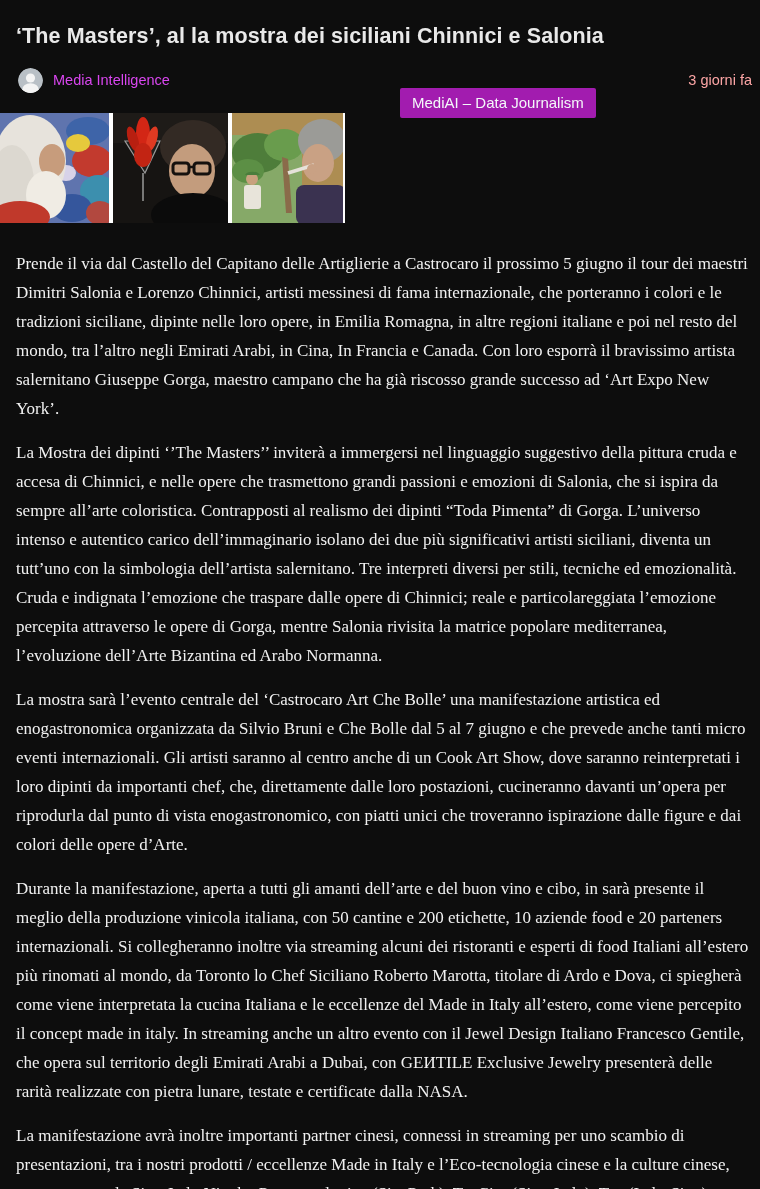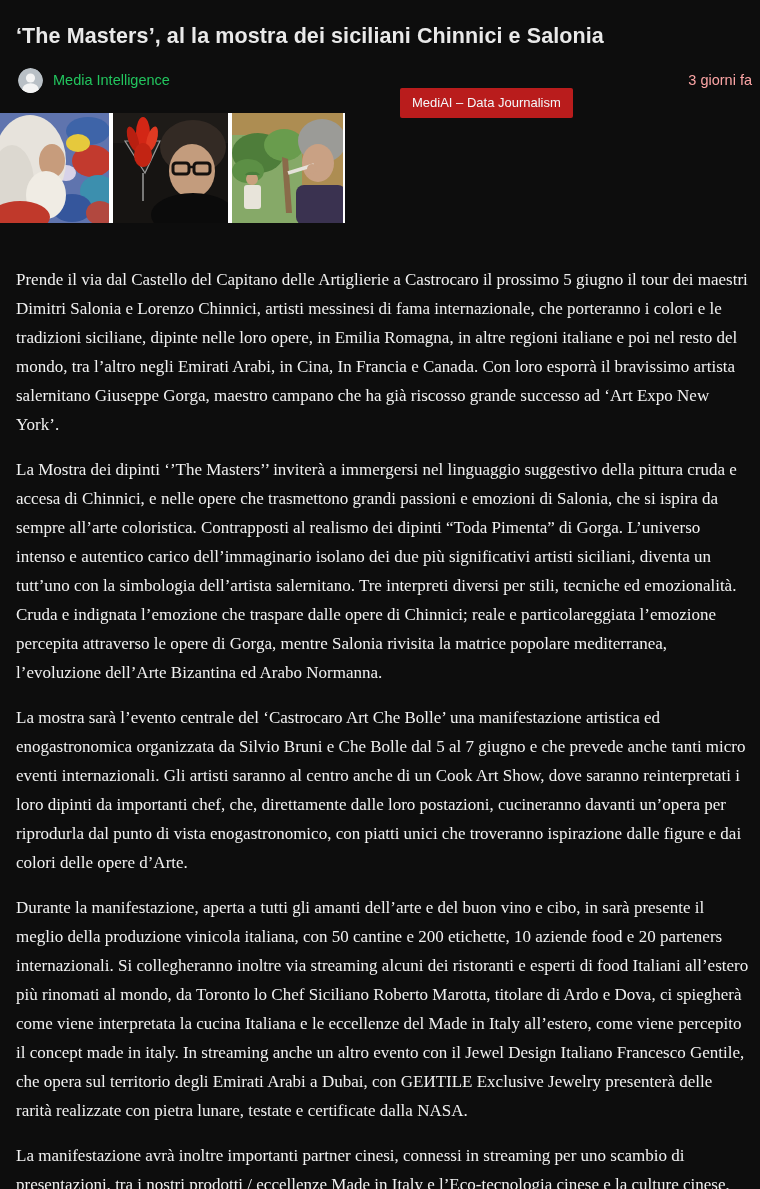--- a/index.html
+++ b/index.html
@@ -31,33 +31,33 @@
   .avatar {
     width: 25px; height: 25px;
     border-radius: 50%;
     overflow: hidden;
     flex: 0 0 auto;
     display: block;
   }
   .author-name {
     margin-left: 10px;
     font-size: 14.5px;
-    color: #22c55e;
+    color: #d946ef;
   }
   .timestamp {
     margin-left: auto;
     font-size: 14.5px;
     color: #fca5a5;
   }
   .badge {
     position: absolute;
     left: 400px; top: 88px;
-    background: #b91c1c;
+    background: #a21caf;
     color: #f4f8fa;
-    font-size: 13px;
+    font-size: 15px;
     line-height: 19px;
     padding: 5px 12px 6px 12px;
     border-radius: 2px;
     cursor: pointer;
     white-space: nowrap;
   }
   .collage {
     position: absolute;
     left: 0; top: 113px;
     width: 345px; height: 110px;
@@ -65,21 +65,21 @@
   }
   .article-body {
     position: absolute;
     left: 16px; top: 249px;
     width: 734px;
     font-family: "Liberation Serif", serif;
     font-size: 17px;
     line-height: 29px;
     color: #f1f1f1;
   }
-  .article-body p { margin: 16px 0 15px 0; }
+  .article-body p { margin: 0 0 15px 0; }
 </style>
 </head>
 <body>
 
 <div class="page">
 
   <h1 class="title">‘The Masters’, al la mostra dei siciliani Chinnici e Salonia</h1>
 
   <div class="byline">
     <span class="avatar">

